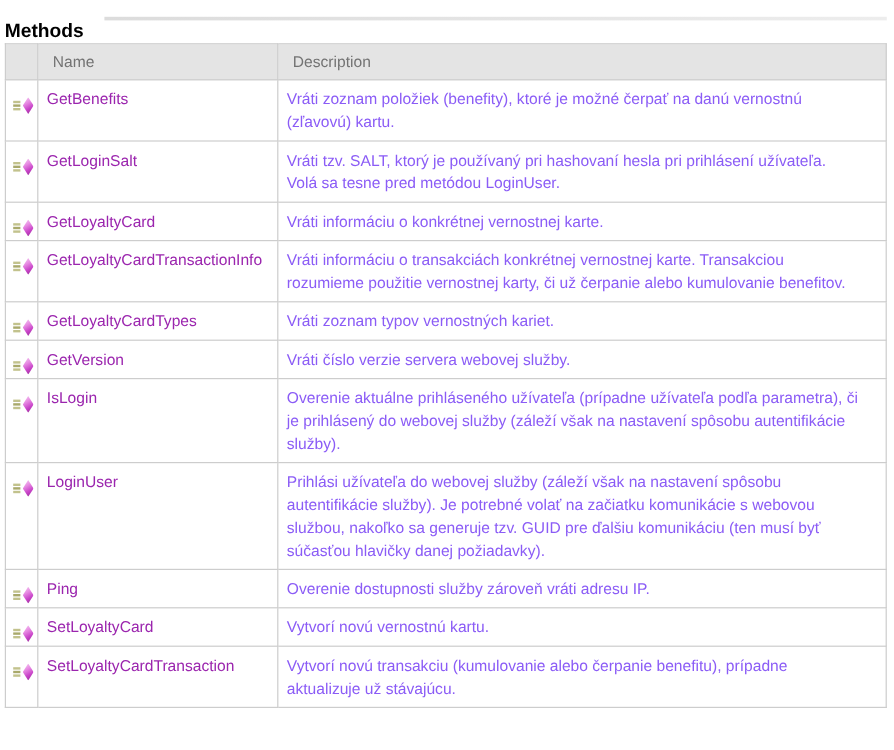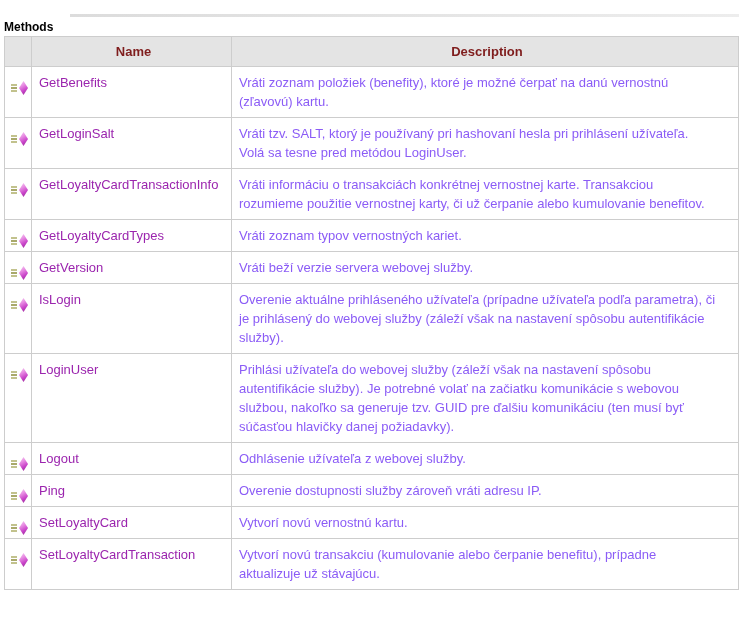--- a/index.html
+++ b/index.html
@@ -6,36 +6,36 @@
   html,body { margin:0; padding:0; background:#fff; }
   body {
     font-family:"Liberation Sans","DejaVu Sans",sans-serif;
     color:#2a2a2a;
     width:745px;
   }
   .page { padding:2px 6px 0 4px; }
 
   
   .section-title { display:flex; align-items:center; margin:2px 0 10px 0; height:22px; }
-  .title-text { font-size:12px; font-weight:bold; color:#000; white-space:nowrap;margin-top:24px; }
+  .title-text { font-size:16px; font-weight:bold; color:#000; white-space:nowrap;margin-top:24px; }
   .title-rule { flex:1; height:3px; margin-left:17px; margin-top:1px;
                 background:linear-gradient(to right,#dcdcdc 0%,#e6e6e6 60%,#ededed 100%); }
 
   
   table.methods {
     width:735px; border-collapse:collapse; table-layout:fixed;
     border:1px solid #9b9b9b;
   }
   th, td {
     border:1px solid #cdcdcd;
     vertical-align:top;
     font-size:13px; line-height:19px;
     text-align:left;
   }
-  thead th { background:#e4e4e4; color:#7f1d1d; font-weight:bold; padding:5px 8px 5px 12px;text-align:center; }
+  thead th { background:#e4e4e4; color:#737373; font-weight:normal; padding:5px 8px 5px 12px; }
   thead th.icon-col-header { padding:5px 0; }
   td { padding:6px 22px 6px 7px; background:#fff; }
   td.icon-cell { padding:8px 0 0 6px; }
   td.desc-cell { color:#8b5cf6; }
 
   col.c-icon { width:27px; }
   col.c-name { width:200px; }
 
   a.mlink { color:#9b25ae; text-decoration:none; cursor:pointer; }
 
@@ -97,20 +97,32 @@
         <span class="m-lines"></span>
         <span class="m-diamond"></span>
       </span>
     </td>
     <td class="name-cell">
       <a class="mlink" href="#">GetLoginSalt</a>
     </td>
     <td class="desc-cell">Vráti tzv. SALT, ktorý je používaný pri hashovaní hesla pri prihlásení užívateľa. Volá sa tesne pred metódou LoginUser.</td>
   </tr>
 
+  <tr>
+    <td class="icon-cell">
+      <span class="micon">
+        <span class="m-lines"></span>
+        <span class="m-diamond"></span>
+      </span>
+    </td>
+    <td class="name-cell">
+      <a class="mlink" href="#">GetLoyaltyCard</a>
+    </td>
+    <td class="desc-cell">Vráti informáciu o konkrétnej vernostnej karte.</td>
+  </tr>
 
   <tr>
     <td class="icon-cell">
       <span class="micon">
         <span class="m-lines"></span>
         <span class="m-diamond"></span>
       </span>
     </td>
     <td class="name-cell">
       <a class="mlink" href="#">GetLoyaltyCardTransactionInfo</a>
@@ -134,21 +146,21 @@
   <tr>
     <td class="icon-cell">
       <span class="micon">
         <span class="m-lines"></span>
         <span class="m-diamond"></span>
       </span>
     </td>
     <td class="name-cell">
       <a class="mlink" href="#">GetVersion</a>
     </td>
-    <td class="desc-cell">Vráti beží verzie servera webovej služby.</td>
+    <td class="desc-cell">Vráti číslo verzie servera webovej služby.</td>
   </tr>
 
   <tr>
     <td class="icon-cell">
       <span class="micon">
         <span class="m-lines"></span>
         <span class="m-diamond"></span>
       </span>
     </td>
     <td class="name-cell">
@@ -163,32 +175,20 @@
         <span class="m-lines"></span>
         <span class="m-diamond"></span>
       </span>
     </td>
     <td class="name-cell">
       <a class="mlink" href="#">LoginUser</a>
     </td>
     <td class="desc-cell">Prihlási užívateľa do webovej služby (záleží však na nastavení spôsobu autentifikácie služby). Je potrebné volať na začiatku komunikácie s webovou službou, nakoľko sa generuje tzv. GUID pre ďalšiu komunikáciu (ten musí byť súčasťou hlavičky danej požiadavky).</td>
   </tr>
 
-  <tr>
-    <td class="icon-cell">
-      <span class="micon">
-        <span class="m-lines"></span>
-        <span class="m-diamond"></span>
-      </span>
-    </td>
-    <td class="name-cell">
-      <a class="mlink" href="#">Logout</a>
-    </td>
-    <td class="desc-cell">Odhlásenie užívateľa z webovej služby.</td>
-  </tr>
 
   <tr>
     <td class="icon-cell">
       <span class="micon">
         <span class="m-lines"></span>
         <span class="m-diamond"></span>
       </span>
     </td>
     <td class="name-cell">
       <a class="mlink" href="#">Ping</a>

